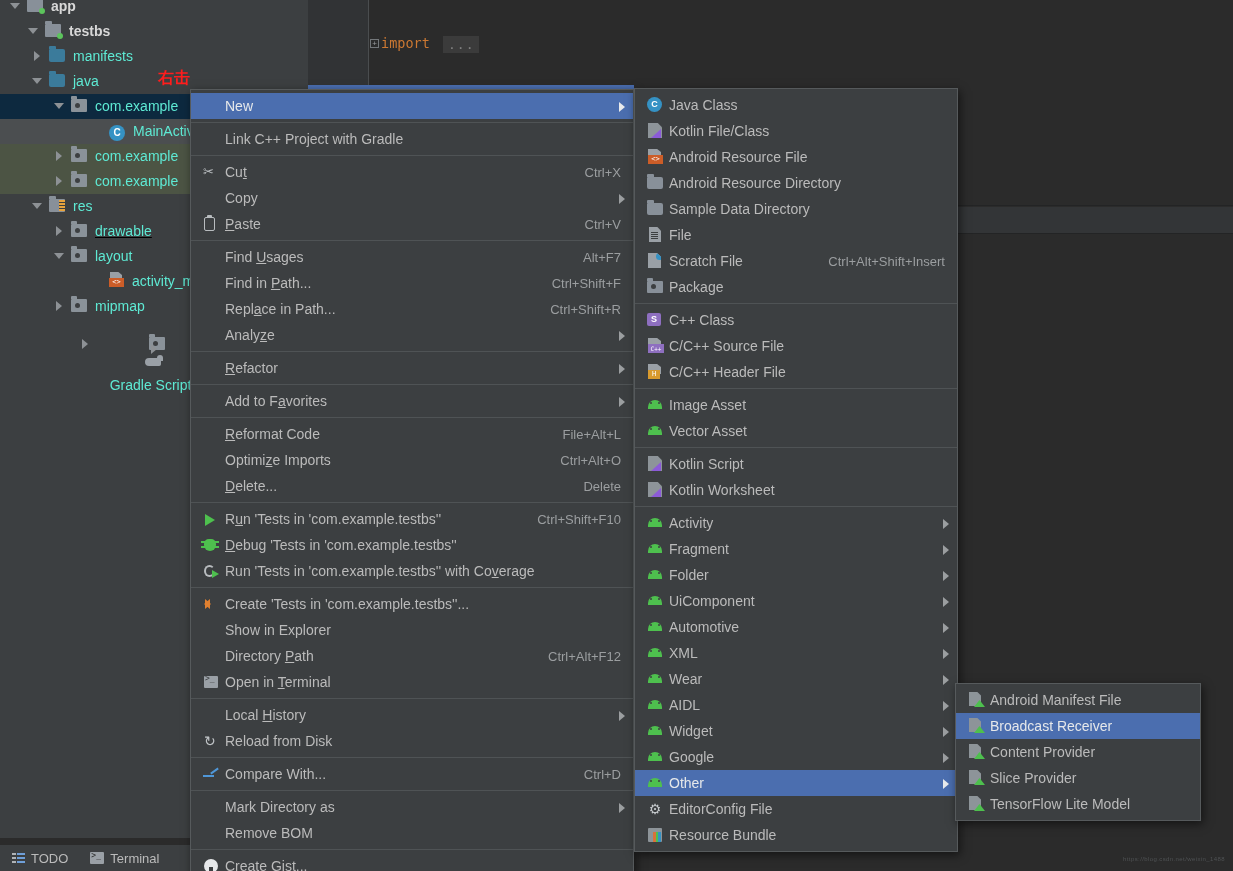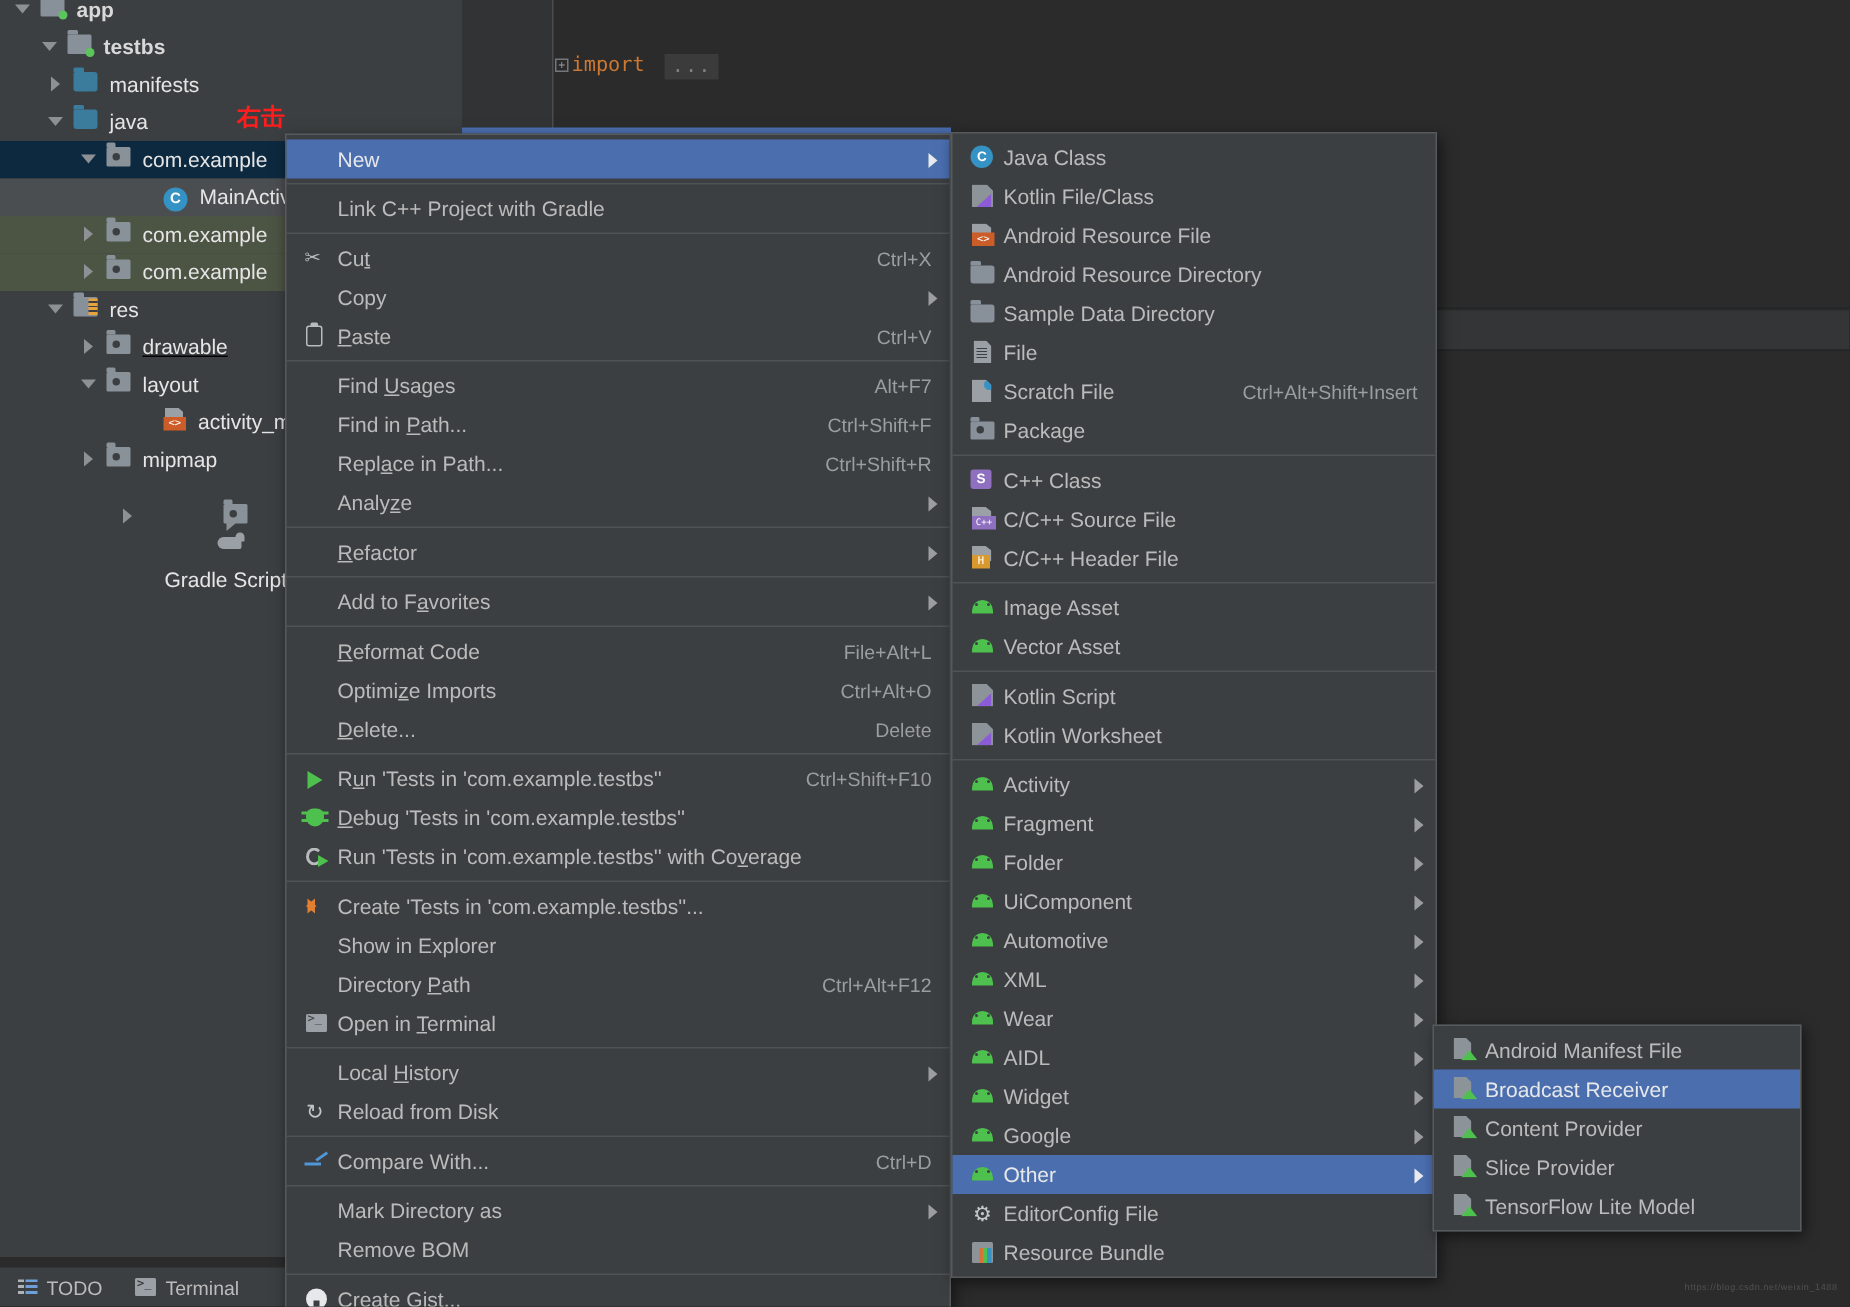--- a/index.html
+++ b/index.html
@@ -60,21 +60,21 @@
   
   .tree {
     position:absolute; left:0; top:0; width:308px; height:838px;
     background:#3c3f41; overflow:hidden;
   }
   .tree-row {
     position:absolute; left:0; width:308px; height:25px;
     display:flex; align-items:center; white-space:nowrap;
   }
   .tree-row .label {
-    color:#e5e5e5; font-size:14px; line-height:25px;
+    color:#5eead4; font-size:14px; line-height:25px;
   }
   .tree-row .label.bold { font-weight:bold; color:#d8d8d8; }
   .row-selected { background:#0d293f; }
   .row-hover    { background:#4b4e50; }
   .row-test     { background:#4c5444; }
   .arrow {
     width:11px; height:11px; display:inline-block; position:relative; flex:none;
   }
   .arrow.collapsed::before{
     content:""; position:absolute; left:2px; top:0;

